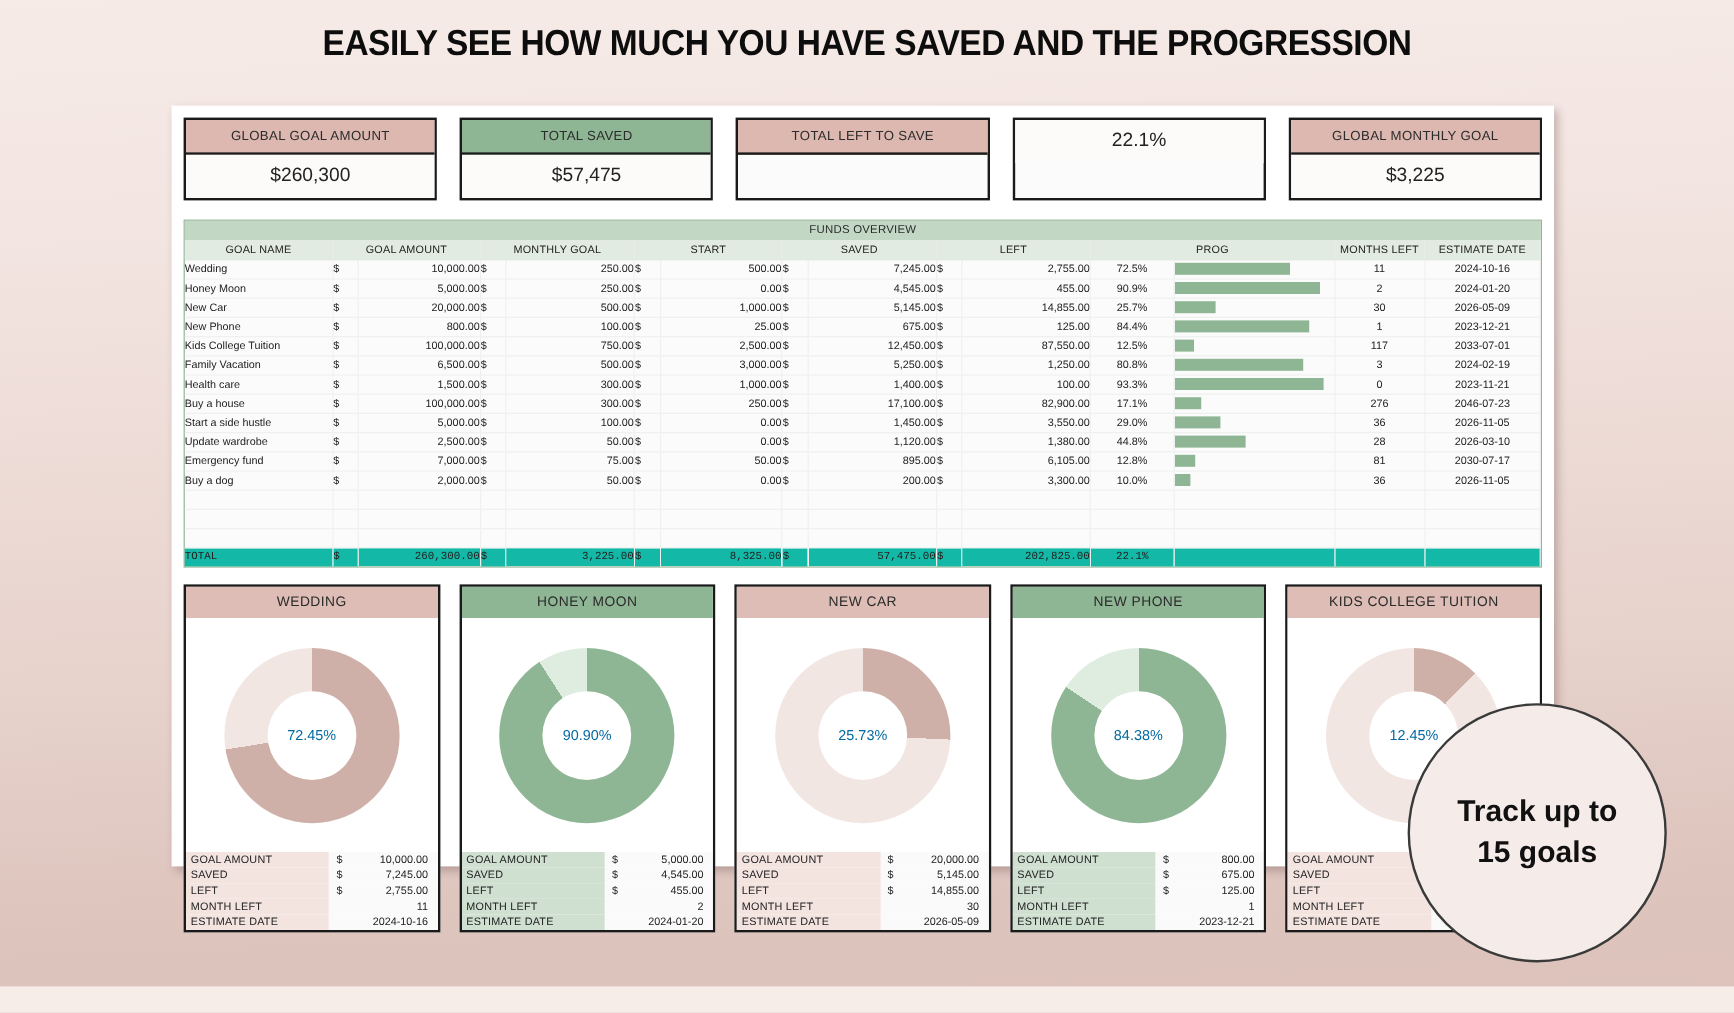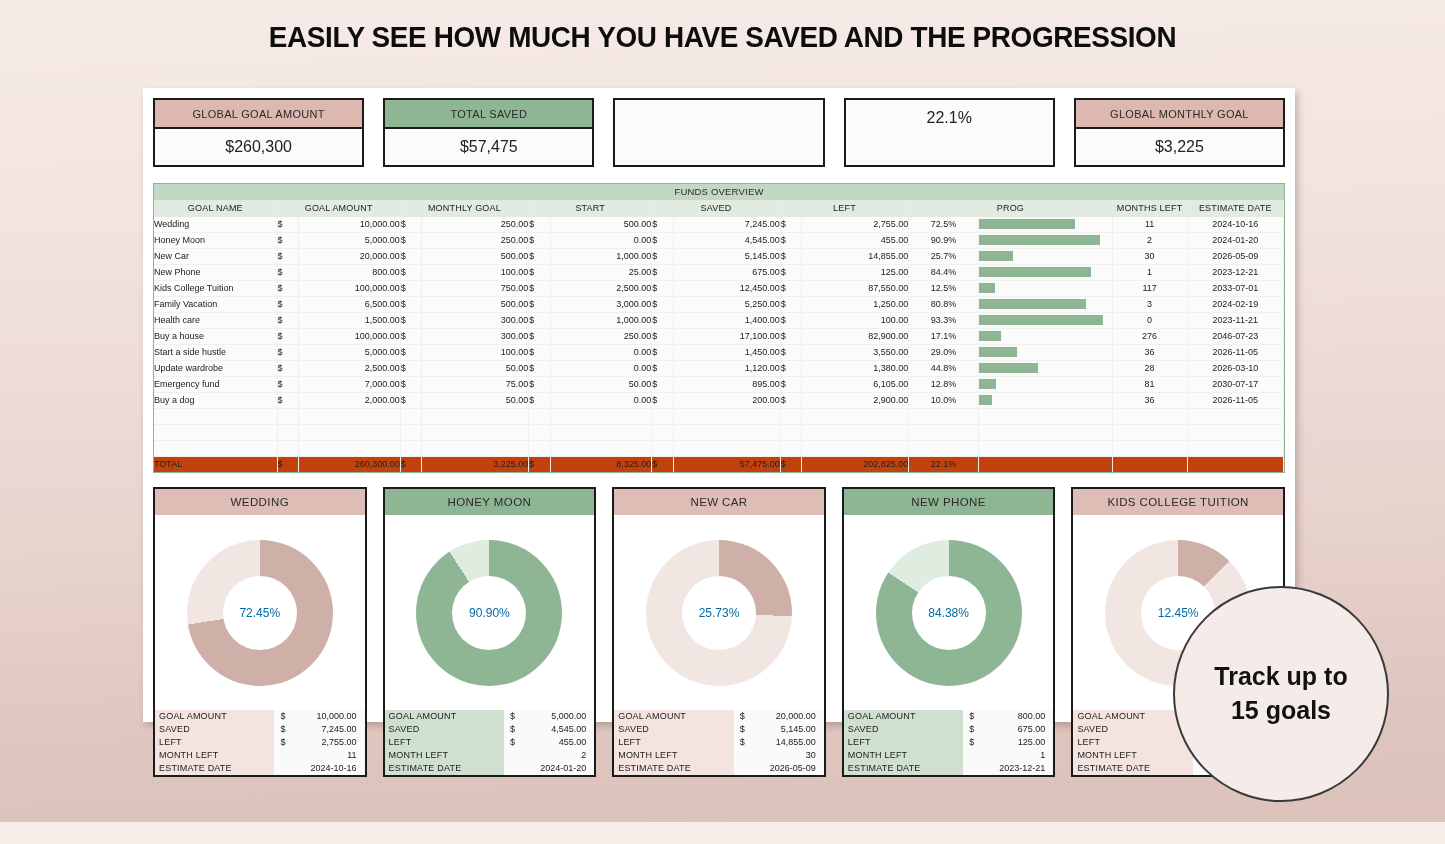--- a/index.html
+++ b/index.html
@@ -90,24 +90,25 @@
   td.name { padding-left: 4px; text-align: left; }
   td.cur { position: relative; padding-right: 8px; text-align: right; border-right: none; }
   td.sym { text-align: left; padding-left: 5px; border-right: none; width: 14px; }
   td.pct { text-align: center; }
   td.mon { text-align: center; }
   td.date { text-align: center; }
   td.bar-cell { padding: 0 6px; border-right: 1px solid #eef1ee; }
   .bar { height: 10px; background: #8fb694; }
   tr.blank td { height: 15.6px; }
   tr.total td {
-    background: #c2410c;
+    background: #14b8a6;
     font-size: 9px;
     border-bottom: none;
     border-top: 1px solid #cfdfd0;
+    font-family: Liberation Mono, monospace;
   }
   
   #cards-row { display: flex; gap: 16px; margin-top: 14px; }
   .card {
     flex: 1 1 0;
     border: 2px solid #1a1a1a;
     background: #ffffff;
     display: flex;
     flex-direction: column;
     height: 290px;
@@ -174,20 +175,21 @@
   <div class="kpi-row">
       <div class="kpi">
         <div class="kpi-head pink">GLOBAL GOAL AMOUNT</div>
         <div class="kpi-val">$260,300</div>
       </div>
       <div class="kpi">
         <div class="kpi-head green">TOTAL SAVED</div>
         <div class="kpi-val">$57,475</div>
       </div>
       <div class="kpi">
+        <div class="kpi-head pink">TOTAL LEFT TO SAVE</div>
       </div>
       <div class="kpi">
         <div class="kpi-val">22.1%</div>
       </div>
       <div class="kpi">
         <div class="kpi-head pink">GLOBAL MONTHLY GOAL</div>
         <div class="kpi-val">$3,225</div>
       </div>
     </div>
 
@@ -438,21 +440,21 @@
             <td class="name">Buy a dog</td>
             <td class="sym">$</td>
             <td class="cur">2,000.00</td>
             <td class="sym">$</td>
             <td class="cur">50.00</td>
             <td class="sym">$</td>
             <td class="cur">0.00</td>
             <td class="sym">$</td>
             <td class="cur">200.00</td>
             <td class="sym">$</td>
-            <td class="cur">2,900.00</td>
+            <td class="cur">3,300.00</td>
             <td class="pct">10.0%</td>
             <td class="bar-cell">
               <div class="bar" style="width:10%"></div>
             </td>
             <td class="mon">36</td>
             <td class="date">2026-11-05</td>
           </tr>
           <tr class="blank">
             <td>&nbsp;</td>
             <td>&nbsp;</td>

